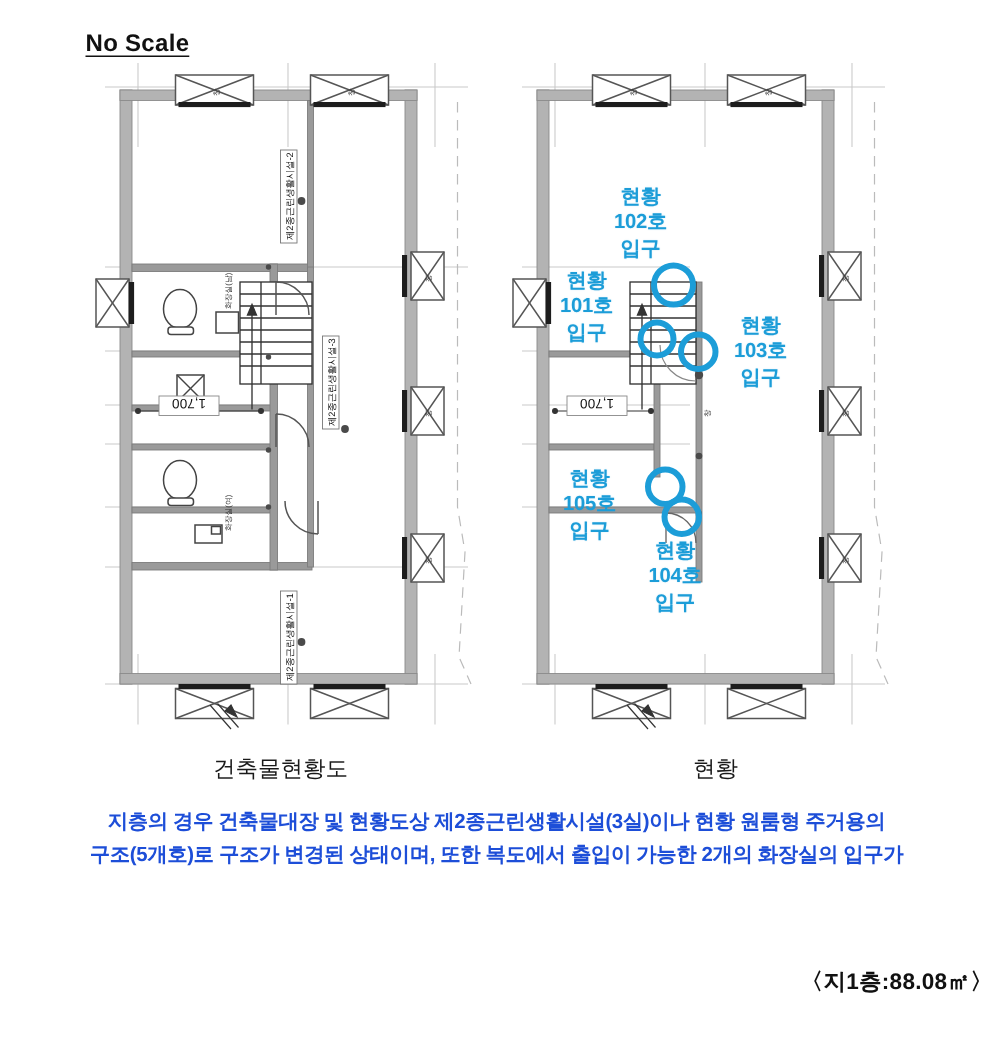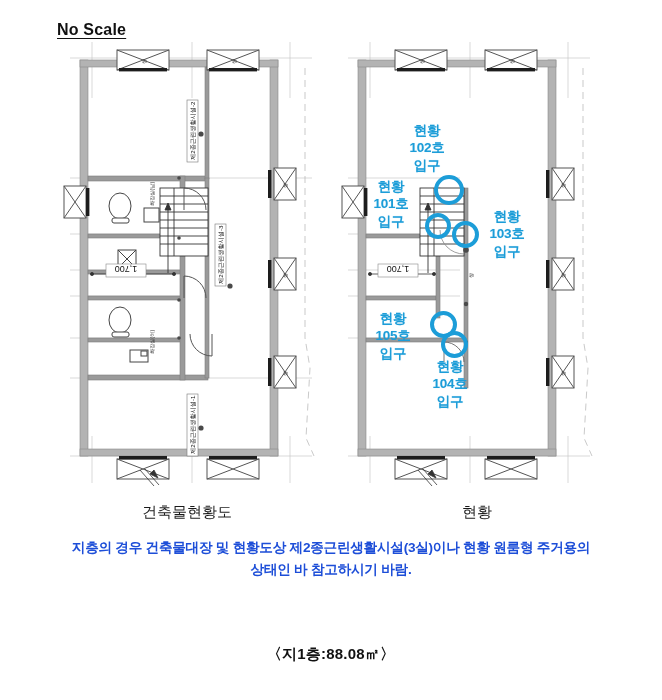--- a/index.html
+++ b/index.html
@@ -96,21 +96,21 @@
     letter-spacing: -0.25px;
   }
   .note .line { display: block; white-space: nowrap; }
 
   
   .area-caption {
     position: absolute;
     left: 0;
     top: 645px;
     width: 662px;
-    text-align: center;
+    text-align: right;
     font-size: 15px;
     font-weight: 700;
     color: #111;
     letter-spacing: .2px;
   }
 </style>
 </head>
 <body>
 
 <div id="stage">
@@ -453,18 +453,18 @@
   <div class="annot" style="left:421px; top:358px; width:58px;">현황
 104호
 입구</div>
   <div class="circle-mark" style="left:441px; top:331px; width:27px; height:27px;"></div>
 
   <div class="plan-caption left">건축물현황도</div>
   <div class="plan-caption right">현황</div>
 
   <div class="note">
     <span class="line">지층의 경우 건축물대장 및 현황도상 제2종근린생활시설(3실)이나 현황 원룸형 주거용의</span>
-    <span class="line">상태인 바 참고하시기 바람.</span>
+    <span class="line">구조(5개호)로 구조가 변경된 상태이며, 또한 복도에서 출입이 가능한 2개의 화장실의 입구가</span>
   </div>
 
   <div class="area-caption">〈지1층:88.08㎡〉</div>
 
 </div>
 
 </body></html>

